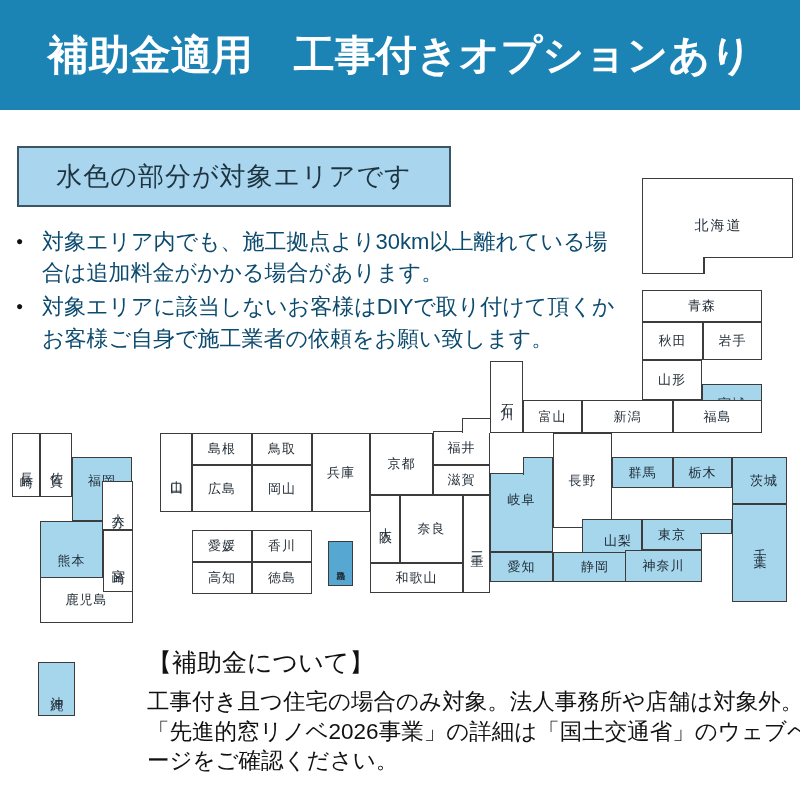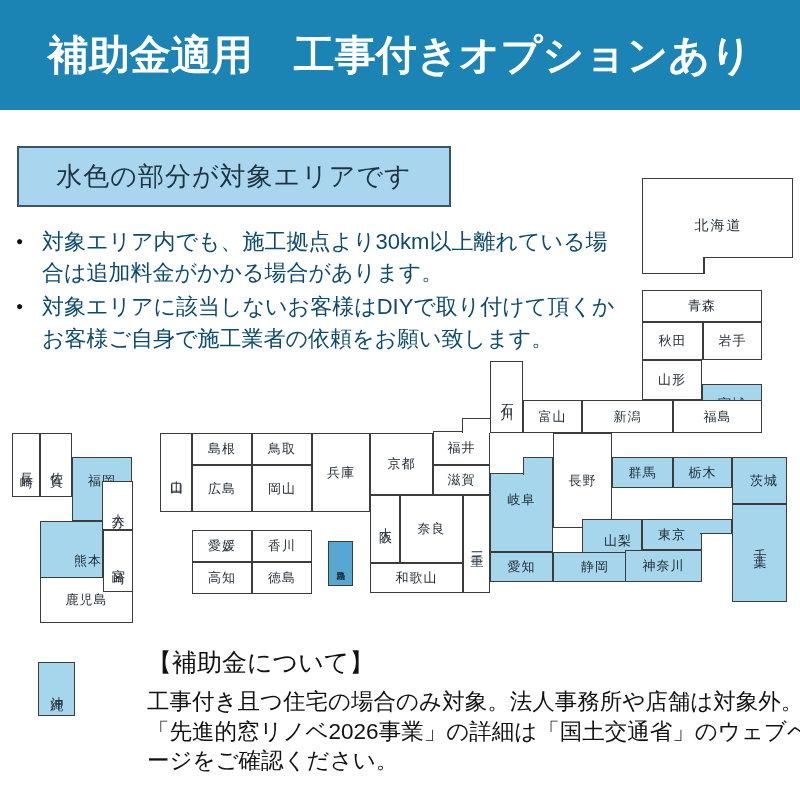--- a/index.html
+++ b/index.html
@@ -96,21 +96,21 @@
   .g-p35{left:252px;top:465px;width:60px;height:47px;}
   .g-p36{left:192px;top:530px;width:60px;height:32px;}
   .g-p37{left:252px;top:530px;width:60px;height:32px;}
   .g-p38{left:192px;top:562px;width:60px;height:32px;}
   .g-p39{left:252px;top:562px;width:60px;height:32px;}
   .g-p40{left:12px;top:433px;width:28px;height:64px;}
   .g-p41{left:40px;top:433px;width:32px;height:64px;}
   .g-p42{left:72px;top:433px;width:60px;height:48px;}
   .g-p42ext{left:72px;top:479px;width:31px;height:18px;}
   .g-p43{left:102px;top:481px;width:31px;height:49px;}
-  .g-p44{left:40px;top:497px;width:63px;height:80px;justify-content:flex-end;}
+  .g-p44{left:40px;top:497px;width:63px;height:80px;}
   .g-p45{left:103px;top:530px;width:30px;height:62px;}
   .g-p46{left:40px;top:577px;width:93px;height:46px;}
   .g-p47{left:38px;top:638px;width:37px;height:54px;}
   
   #subsidy{position:absolute;left:147px;top:646px;width:664px;color:#111;}
   #subsidy .stitle{font-size:25px;font-weight:500;margin-bottom:8px;letter-spacing:0px;}
   #subsidy .sbody{font-size:22.5px;line-height:1.32;letter-spacing:0px;}
 </style>
 </head>
 <body>

